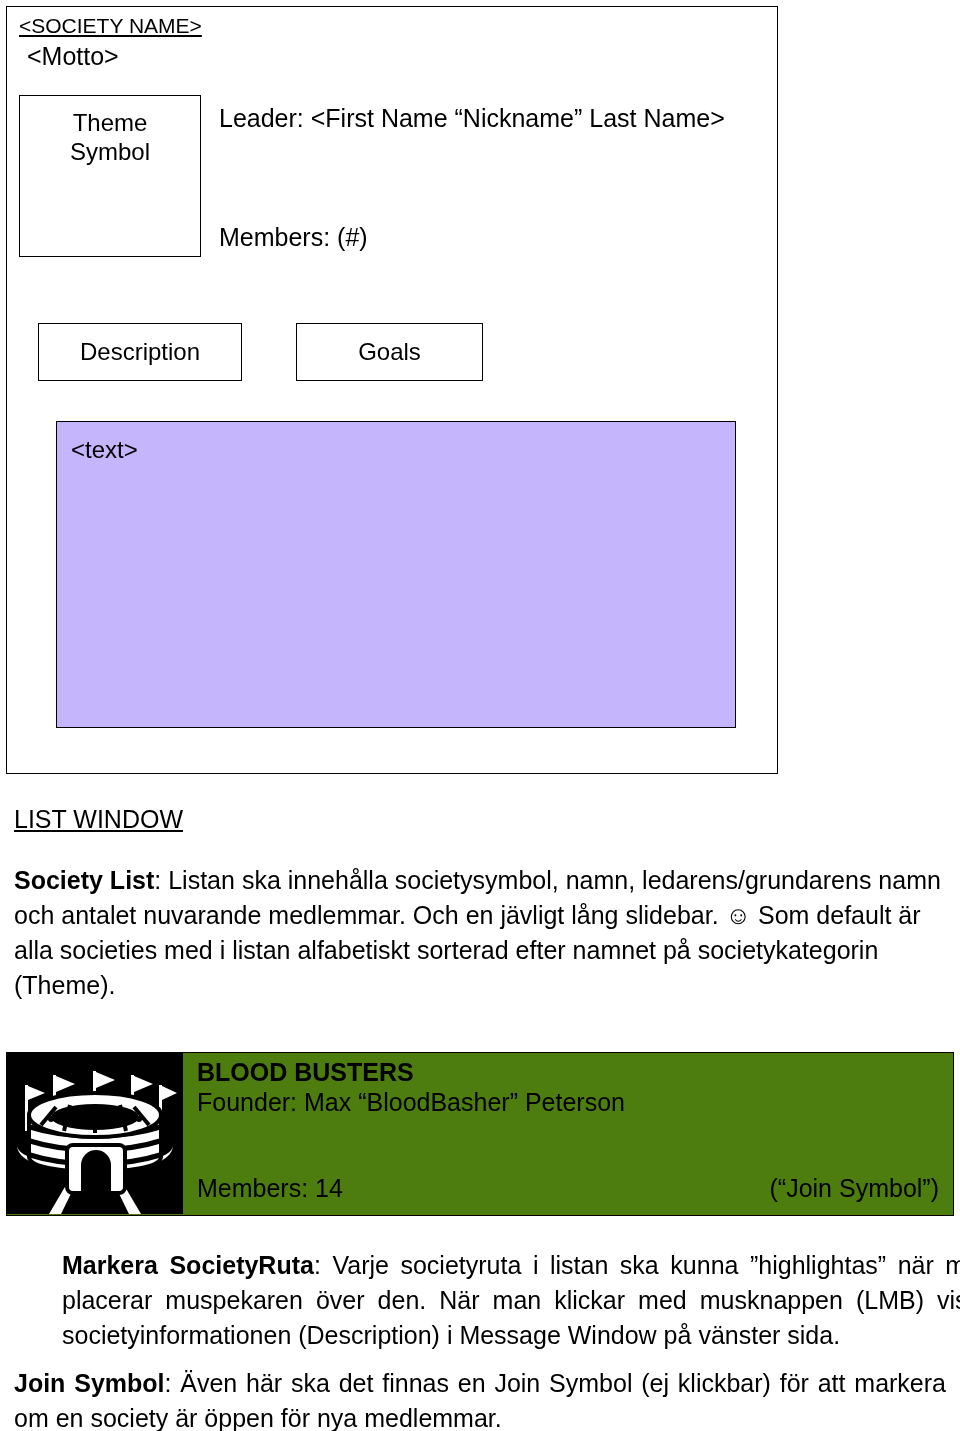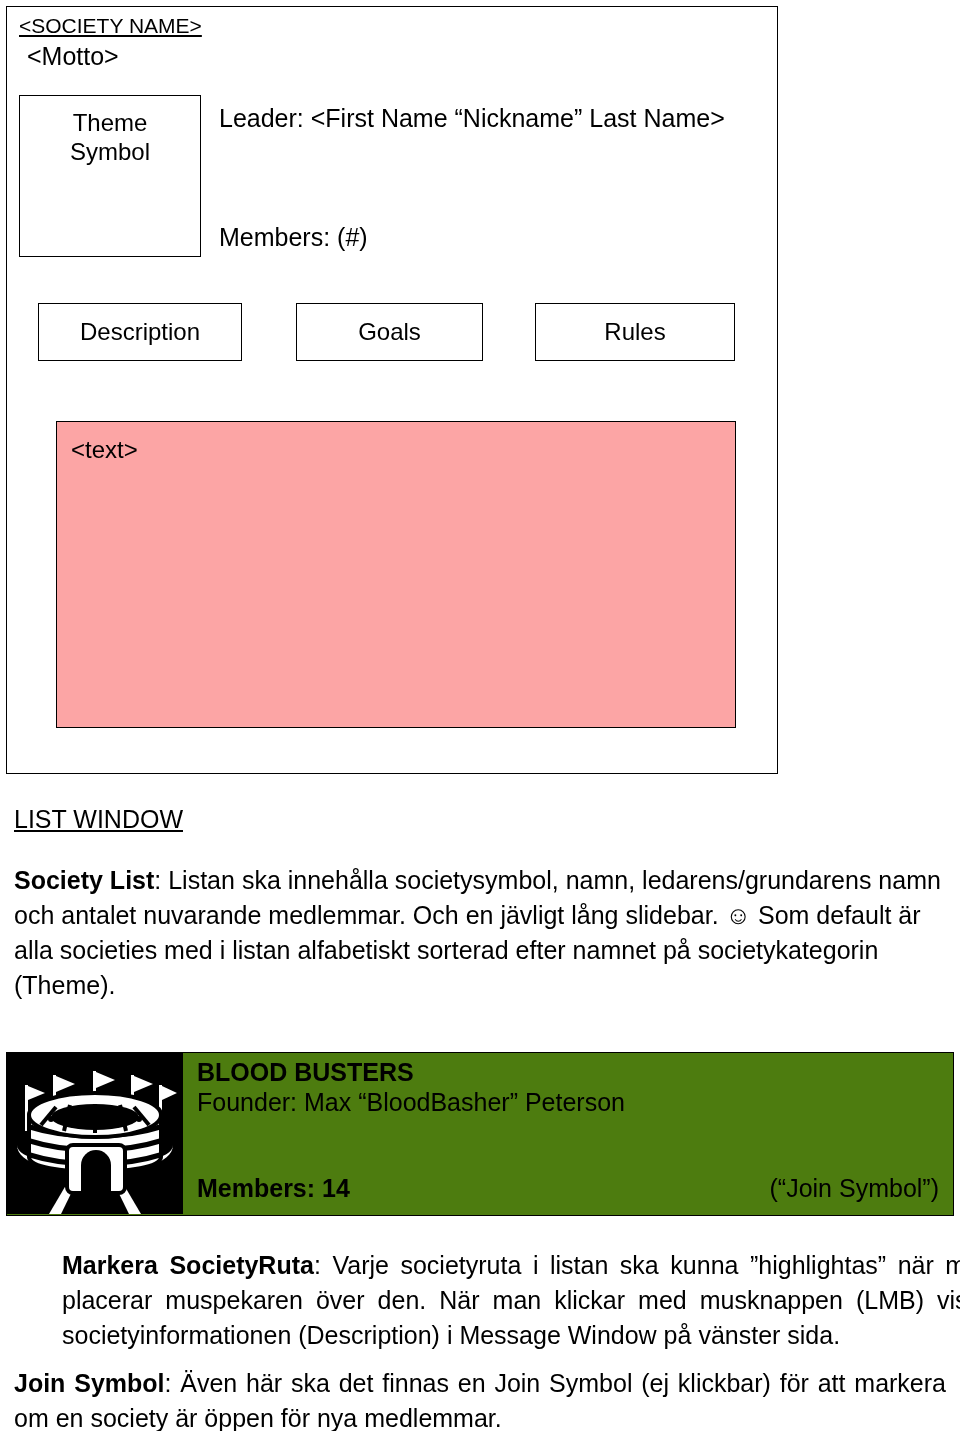--- a/index.html
+++ b/index.html
@@ -79,21 +79,21 @@
     left: 212px;
     top: 215px;
     font-size: 25px;
     line-height: 30px;
     white-space: nowrap;
   }
 
   .tab-row {
     position: absolute;
     left: 0;
-    top: 296px;
+    top: 316px;
     width: 100%;
     height: 65px;
     text-align: right;
   }
   .tab-box {
     position: absolute;
     top: 0;
     height: 58px;
     border: 1.5px solid #000;
     box-sizing: border-box;
@@ -109,21 +109,21 @@
   .tab-box.t2 { left: 528px; width: 200px; }
 
   .text-area-box {
     position: absolute;
     left: 49px;
     top: 414px;
     width: 680px;
     height: 307px;
     border: 1.5px solid #000;
     box-sizing: border-box;
-    background: #fca5a5;
+    background: #c4b5fd;
   }
   .text-area-placeholder {
     position: absolute;
     left: 14px;
     top: 14px;
     font-size: 24px;
     line-height: 28px;
   }
 
   
@@ -194,21 +194,20 @@
     top: 34px;
     font-size: 25px;
     line-height: 30px;
   }
   .row-members {
     position: absolute;
     left: 14px;
     top: 120px;
     font-size: 25px;
     line-height: 30px;
-    font-weight: bold;
   }
   .row-join {
     position: absolute;
     right: 14px;
     top: 120px;
     font-size: 25px;
     line-height: 30px;
   }
 
   .p-markera {
@@ -239,21 +238,20 @@
     </div>
   </div>
 
   <div class="leader-line">Leader: &lt;First Name “Nickname” Last Name&gt;</div>
 
   <div class="members-line">Members: (#)</div>
 
   <div class="tab-row">
     <div class="tab-box t0">Description</div>
     <div class="tab-box t1">Goals</div>
-    <div class="tab-box t2">Rules</div>
   </div>
 
   <div class="text-area-box">
     <div class="text-area-placeholder">&lt;text&gt;</div>
   </div>
 
 </div>
 
 <div class="section-heading">LIST WINDOW</div>
 

